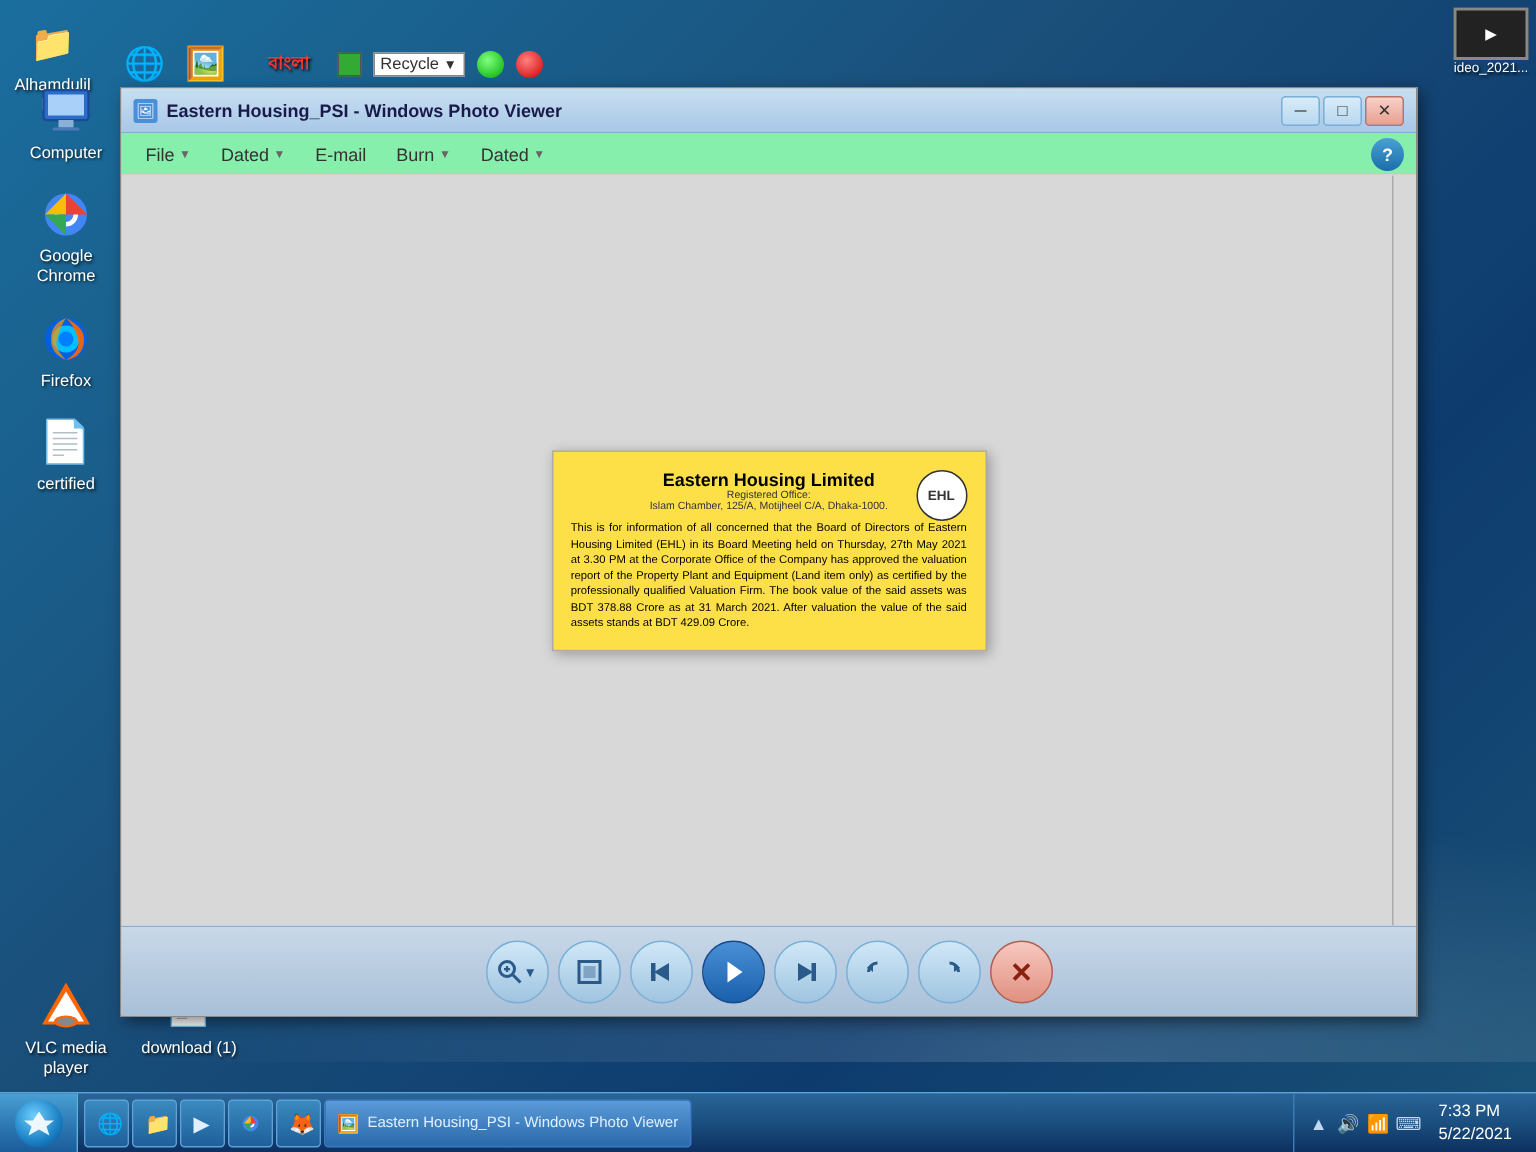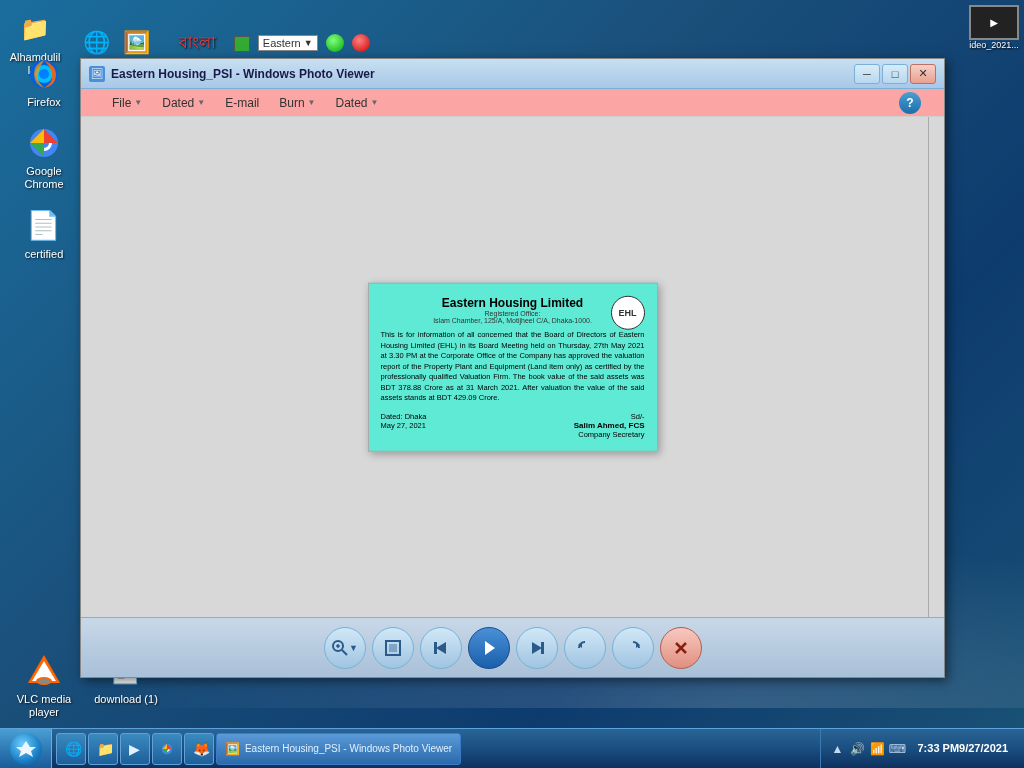--- a/index.html
+++ b/index.html
@@ -108,27 +108,26 @@
       height: 16px;
       display: flex;
       align-items: center;
       justify-content: center;
       font-size: 12px;
       color: #c0d8f0;
     }
 
     .clock {
       display: flex;
-      flex-direction: row;
+      flex-direction: column;
       color: white;
       font-size: 11px;
       line-height: 1.3;
       padding: 0 8px;
       cursor: pointer;
-      font-weight: bold;
     }
 
     .desktop-icon {
       display: flex;
       flex-direction: column;
       align-items: center;
       width: 72px;
       padding: 4px;
       cursor: pointer;
       border-radius: 3px;
@@ -218,25 +217,25 @@
     }
 
     .titlebar-btn.close {
       background: linear-gradient(to bottom, #f8d0c8 0%, #e8a090 100%);
       border-color: #c07060;
     }
 
     
     .menubar {
       height: 28px;
-      background: #fca5a5;
+      background: #86efac;
       border-bottom: 1px solid #d0d0d0;
       display: flex;
       align-items: center;
-      padding: 0 23px;
+      padding: 0 8px;
       gap: 4px;
     }
 
     .menu-item {
       height: 22px;
       padding: 0 8px;
       display: flex;
       align-items: center;
       gap: 3px;
       font-size: 12px;
@@ -272,21 +271,21 @@
       display: flex;
       align-items: center;
       justify-content: center;
       position: relative;
       overflow: hidden;
     }
 
     
     .document-container {
       width: 290px;
-      background: #5eead4;
+      background: #fde047;
       border: 1px solid #aaa;
       padding: 12px;
       box-shadow: 2px 2px 8px rgba(0,0,0,0.3);
       position: absolute;
       top: 50%;
       left: 50%;
       transform: translate(-50%, -50%);
     }
 
     .doc-header {
@@ -447,69 +446,80 @@
 <div class="desktop">
 
   <div style="position:absolute;top:5px;left:5px;display:flex;align-items:center;gap:8px;">
     <div class="desktop-icon" style="width:60px;">
       <div class="icon-img" style="font-size:24px;">📁</div>
       <div class="icon-label">Alhamdulillah</div>
     </div>
     <div style="margin-left:10px;font-size:22px;cursor:pointer;">🌐</div>
     <div style="margin-left:5px;font-size:22px;cursor:pointer;">🖼️</div>
     <div style="margin-left:20px;">
-      <span style="color:#ff3333;font-size:16px;font-weight:normal;text-shadow:1px 1px 2px #000;">বাংলা</span>
+      <span style="color:#ff3333;font-size:12px;font-weight:bold;text-shadow:1px 1px 2px #000;">বাংলা</span>
     </div>
     <div style="margin-left:10px;">
       <div style="width:16px;height:16px;background:#3a3;border:1px solid #555;display:inline-block;vertical-align:middle;"></div>
     </div>
     <div class="unicode-dropdown">
-      <span>Eastern</span>
+      <span>Recycle</span>
       <span style="font-size:9px;">▼</span>
     </div>
     <div class="circle-green"></div>
     <div class="circle-red"></div>
   </div>
 
   <div style="position:absolute;top:5px;right:5px;display:flex;flex-direction:column;align-items:center;cursor:pointer;">
     <div style="width:50px;height:35px;background:#222;border:2px solid #888;display:flex;align-items:center;justify-content:center;">
       <span style="color:white;font-size:10px;">▶</span>
     </div>
     <span style="font-size:9px;color:white;text-shadow:1px 1px 2px #000;">ideo_2021...</span>
   </div>
 
   <div style="position:absolute;top:50px;left:8px;display:flex;flex-direction:column;gap:6px;">
 
-
-
     <div class="desktop-icon">
       <div class="icon-img">
         <svg width="36" height="36" viewBox="0 0 36 36">
-          <circle cx="18" cy="18" r="14" fill="#0060df"></circle>
-          <circle cx="18" cy="18" r="9" fill="#00c0ff"></circle>
-          <circle cx="18" cy="18" r="5" fill="#0080ff"></circle>
-          <path d="M18 4 Q30 10 30 18 Q30 30 18 32 Q28 26 26 18 Q24 10 18 4Z" fill="#ff6600" opacity="0.9"></path>
-          <path d="M18 4 Q8 8 8 18 Q8 28 18 32 Q10 24 12 18 Q14 10 18 4Z" fill="#ff9900" opacity="0.7"></path>
-        </svg>
-      </div>
-      <div class="icon-label">Firefox</div>
-    </div>
+          <rect x="3" y="4" width="30" height="20" rx="2" fill="#2a6ec8" stroke="#1a4a99" stroke-width="1.5"></rect>
+          <rect x="6" y="7" width="24" height="14" fill="#a8d0f8"></rect>
+          <rect x="13" y="24" width="10" height="5" fill="#8ab0d8"></rect>
+          <rect x="9" y="29" width="18" height="2" rx="1" fill="#4a7ab8"></rect>
+        </svg>
+      </div>
+      <div class="icon-label">Computer</div>
+    </div>
+
 
     <div class="desktop-icon">
       <div class="icon-img">
         <svg width="36" height="36" viewBox="0 0 36 36">
           <circle cx="18" cy="18" r="14" fill="#4285f4"></circle>
           <circle cx="18" cy="18" r="8" fill="white"></circle>
           <circle cx="18" cy="18" r="5" fill="#4285f4"></circle>
           <path d="M18 4 L32 18 L18 18Z" fill="#ea4335"></path>
           <path d="M18 4 L4 18 L18 18Z" fill="#fbbc05"></path>
           <path d="M4 18 L18 32 L18 18Z" fill="#34a853"></path>
         </svg>
       </div>
       <div class="icon-label">Google Chrome</div>
+    </div>
+
+    <div class="desktop-icon">
+      <div class="icon-img">
+        <svg width="36" height="36" viewBox="0 0 36 36">
+          <circle cx="18" cy="18" r="14" fill="#0060df"></circle>
+          <circle cx="18" cy="18" r="9" fill="#00c0ff"></circle>
+          <circle cx="18" cy="18" r="5" fill="#0080ff"></circle>
+          <path d="M18 4 Q30 10 30 18 Q30 30 18 32 Q28 26 26 18 Q24 10 18 4Z" fill="#ff6600" opacity="0.9"></path>
+          <path d="M18 4 Q8 8 8 18 Q8 28 18 32 Q10 24 12 18 Q14 10 18 4Z" fill="#ff9900" opacity="0.7"></path>
+        </svg>
+      </div>
+      <div class="icon-label">Firefox</div>
     </div>
 
     <div class="desktop-icon">
       <div class="icon-img" style="font-size:28px;">📄</div>
       <div class="icon-label">certified</div>
     </div>
   </div>
 
   <div class="photo-viewer">
 
@@ -553,31 +563,20 @@
           <div class="doc-company-name">Eastern Housing Limited</div>
           <div class="doc-registered">Registered Office:</div>
           <div class="doc-address">Islam Chamber, 125/A, Motijheel C/A, Dhaka-1000.</div>
           <div class="doc-logo">
             <span>EHL</span>
           </div>
         </div>
         <div class="doc-body">
           <span>This is for information of all concerned that the Board of Directors of Eastern Housing Limited (EHL) in its Board Meeting held on Thursday, 27th May 2021 at 3.30 PM at the Corporate Office of the Company has approved the valuation report of the Property Plant and Equipment (Land item only) as certified by the professionally qualified Valuation Firm. The book value of the said assets was BDT 378.88 Crore as at 31 March 2021. After valuation the value of the said assets stands at BDT 429.09 Crore.</span>
         </div>
-        <div class="doc-signature">
-          <div>
-            <div>Dated: Dhaka</div>
-            <div>May 27, 2021</div>
-          </div>
-          <div class="doc-sign-right">
-            <div>Sd/-</div>
-            <div class="doc-sign-name">Salim Ahmed, FCS</div>
-            <div>Company Secretary</div>
-          </div>
-        </div>
       </div>
 
       <div class="viewer-scroll"></div>
     </div>
 
     <div class="viewer-toolbar">
       <div class="toolbar-btn">
         <svg width="18" height="18" viewBox="0 0 18 18">
           <circle cx="7" cy="7" r="5" fill="none" stroke="currentColor" stroke-width="2"></circle>
           <line x1="11" y1="11" x2="16" y2="16" stroke="currentColor" stroke-width="2"></line>
@@ -693,18 +692,18 @@
       </div>
     </div>
 
     <div class="taskbar-tray">
       <div class="tray-icon">▲</div>
       <div class="tray-icon">🔊</div>
       <div class="tray-icon">📶</div>
       <div class="tray-icon">⌨</div>
       <div class="clock">
         <span>7:33 PM</span>
-        <span>9/27/2021</span>
+        <span>5/22/2021</span>
       </div>
     </div>
   </div>
 
 </div>
 
 </body></html>

